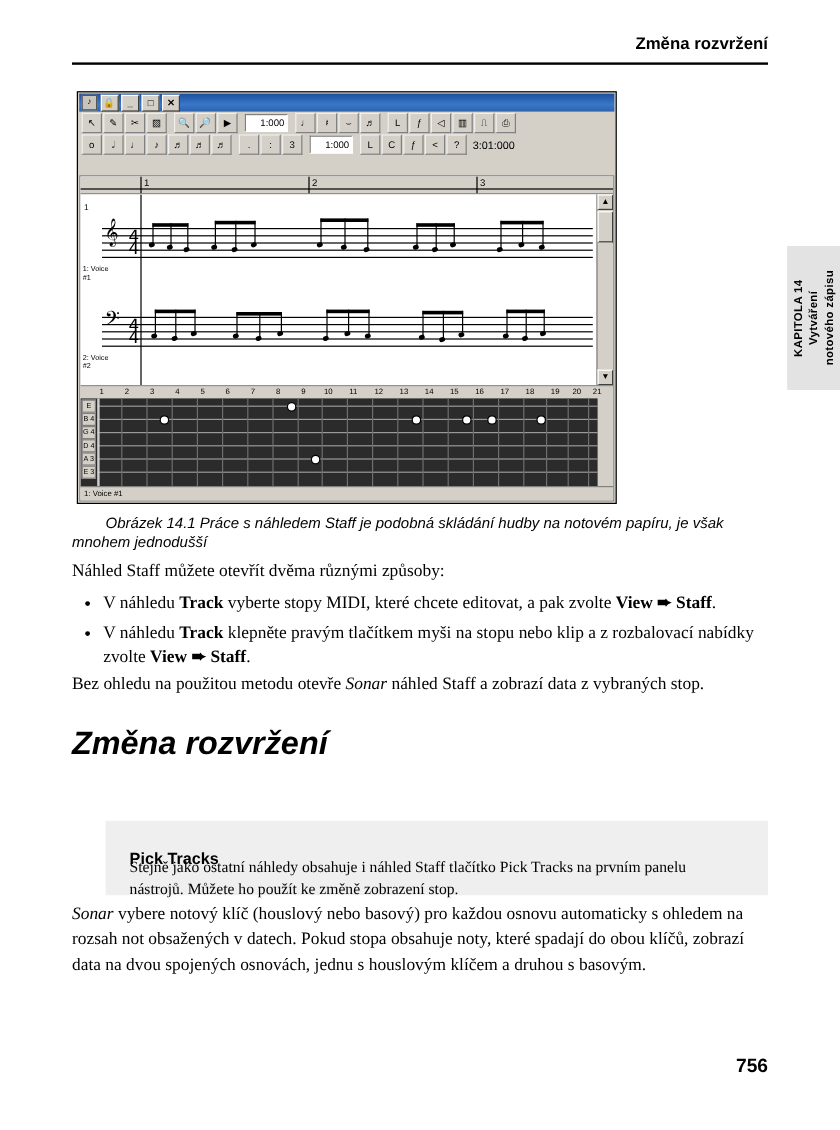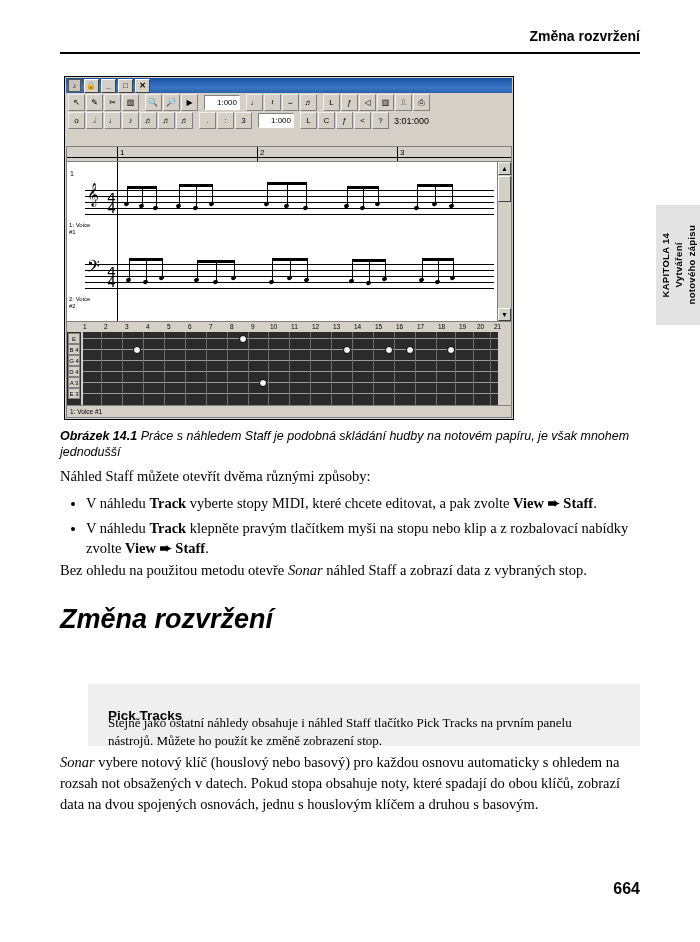--- a/index.html
+++ b/index.html
@@ -159,21 +159,21 @@
     border-top:1px solid #808080;font-size:6.5px;line-height:11px;padding-left:3px;
     font-family:"Liberation Sans",sans-serif;
   }
 
   
   .caption{
     position:absolute;left:60px;top:428px;width:580px;
     font-size:12.5px;line-height:16px;font-style:italic;
     font-family:"Liberation Sans",sans-serif;
   }
-  .caption b{font-style:italic;font-weight:bold;}
+  .caption b{font-style:italic;font-weight:normal;margin-left:28px;}
 
   
   .body{position:absolute;left:60px;width:580px;font-size:14.5px;line-height:21px;}
   .p1{top:466px;}
   ul.bl{margin:6px 0 0 0;padding-left:26px;}
   ul.bl li{margin-bottom:5px;font-size:14.5px;line-height:20px;}
   .p2{top:560px;}
   .h1{
     position:absolute;left:60px;top:604px;width:580px;
     font-family:"Liberation Sans",sans-serif;
@@ -501,14 +501,14 @@
 
   <div class="box">
     <div class="bt">Pick Tracks</div>
     <div class="bb">Stejně jako ostatní náhledy obsahuje i náhled Staff tlačítko Pick Tracks na prvním panelu nástrojů. Můžete ho použít ke změně zobrazení stop.</div>
   </div>
 
   <div class="body p4">
     <i class="it">Sonar</i><span> vybere notový klíč (houslový nebo basový) pro každou osnovu automaticky s ohledem na rozsah not obsažených v datech. Pokud stopa obsahuje noty, které spadají do obou klíčů, zobrazí data na dvou spojených osnovách, jednu s houslovým klíčem a druhou s basovým.</span>
   </div>
 
-  <div class="pageno">664</div>
+  <div class="pageno">756</div>
 </div>
 
 </body></html>

